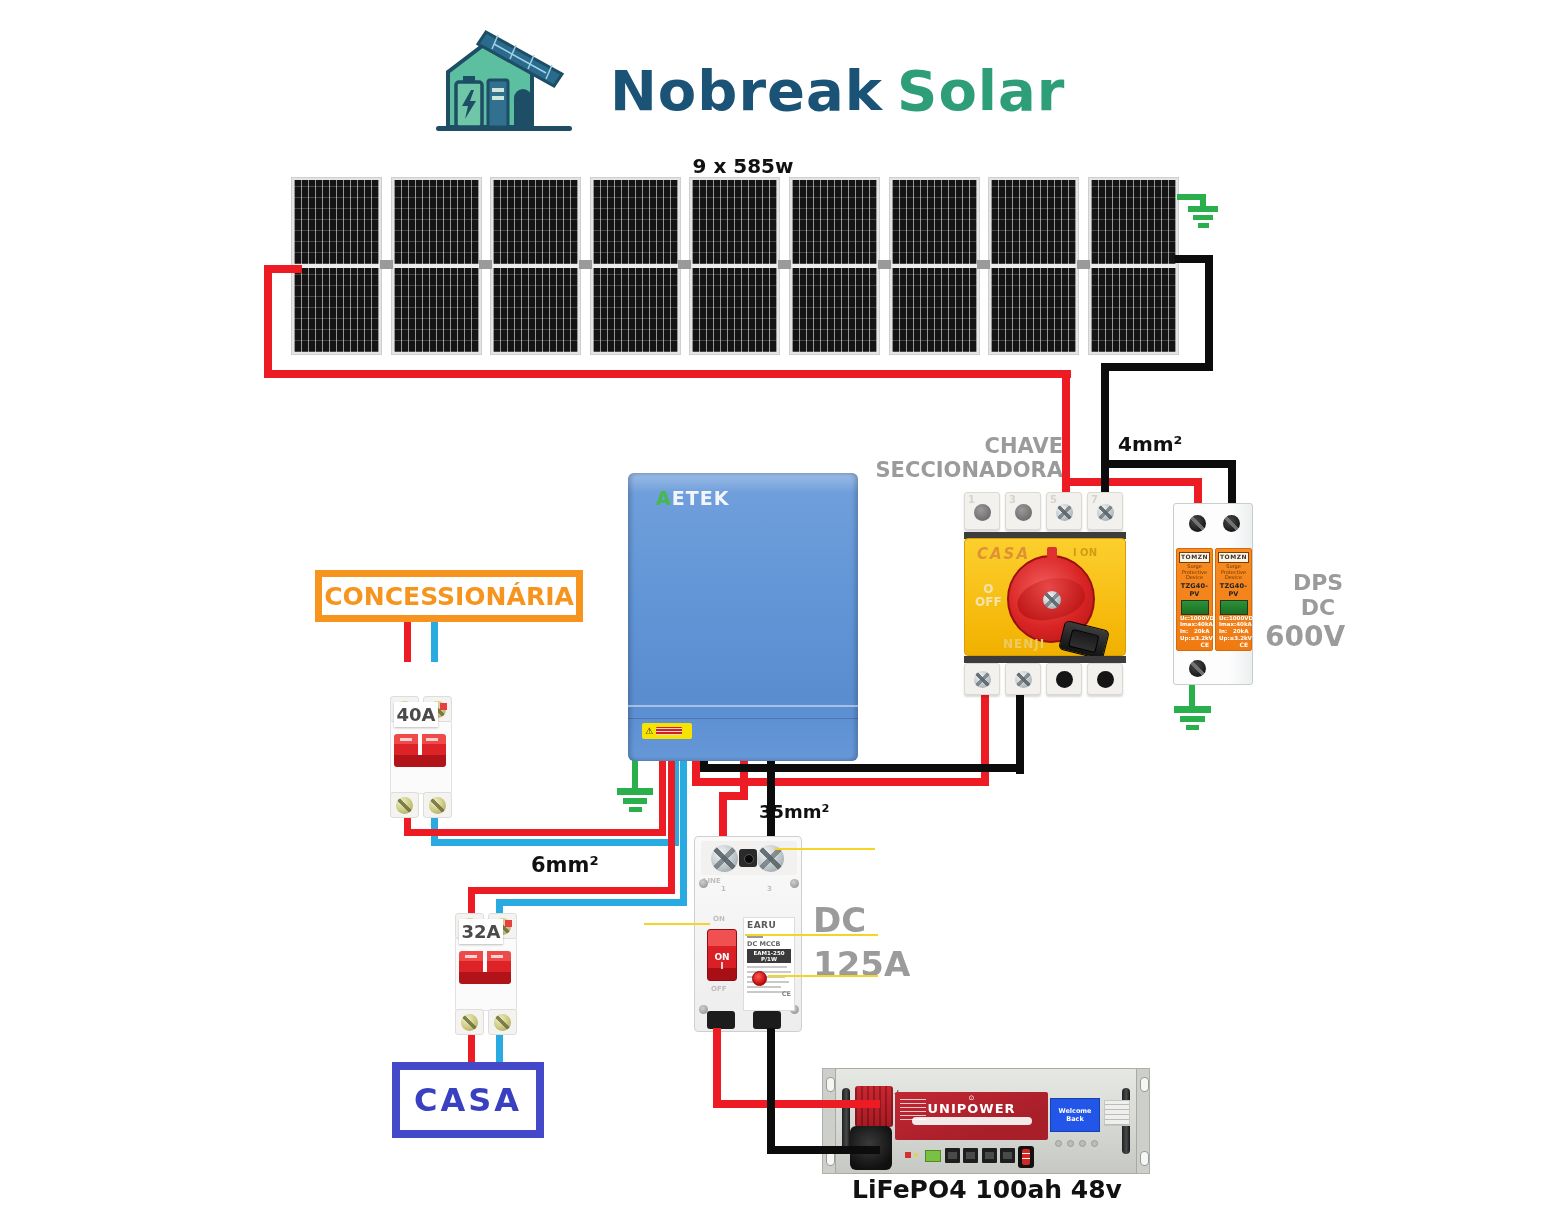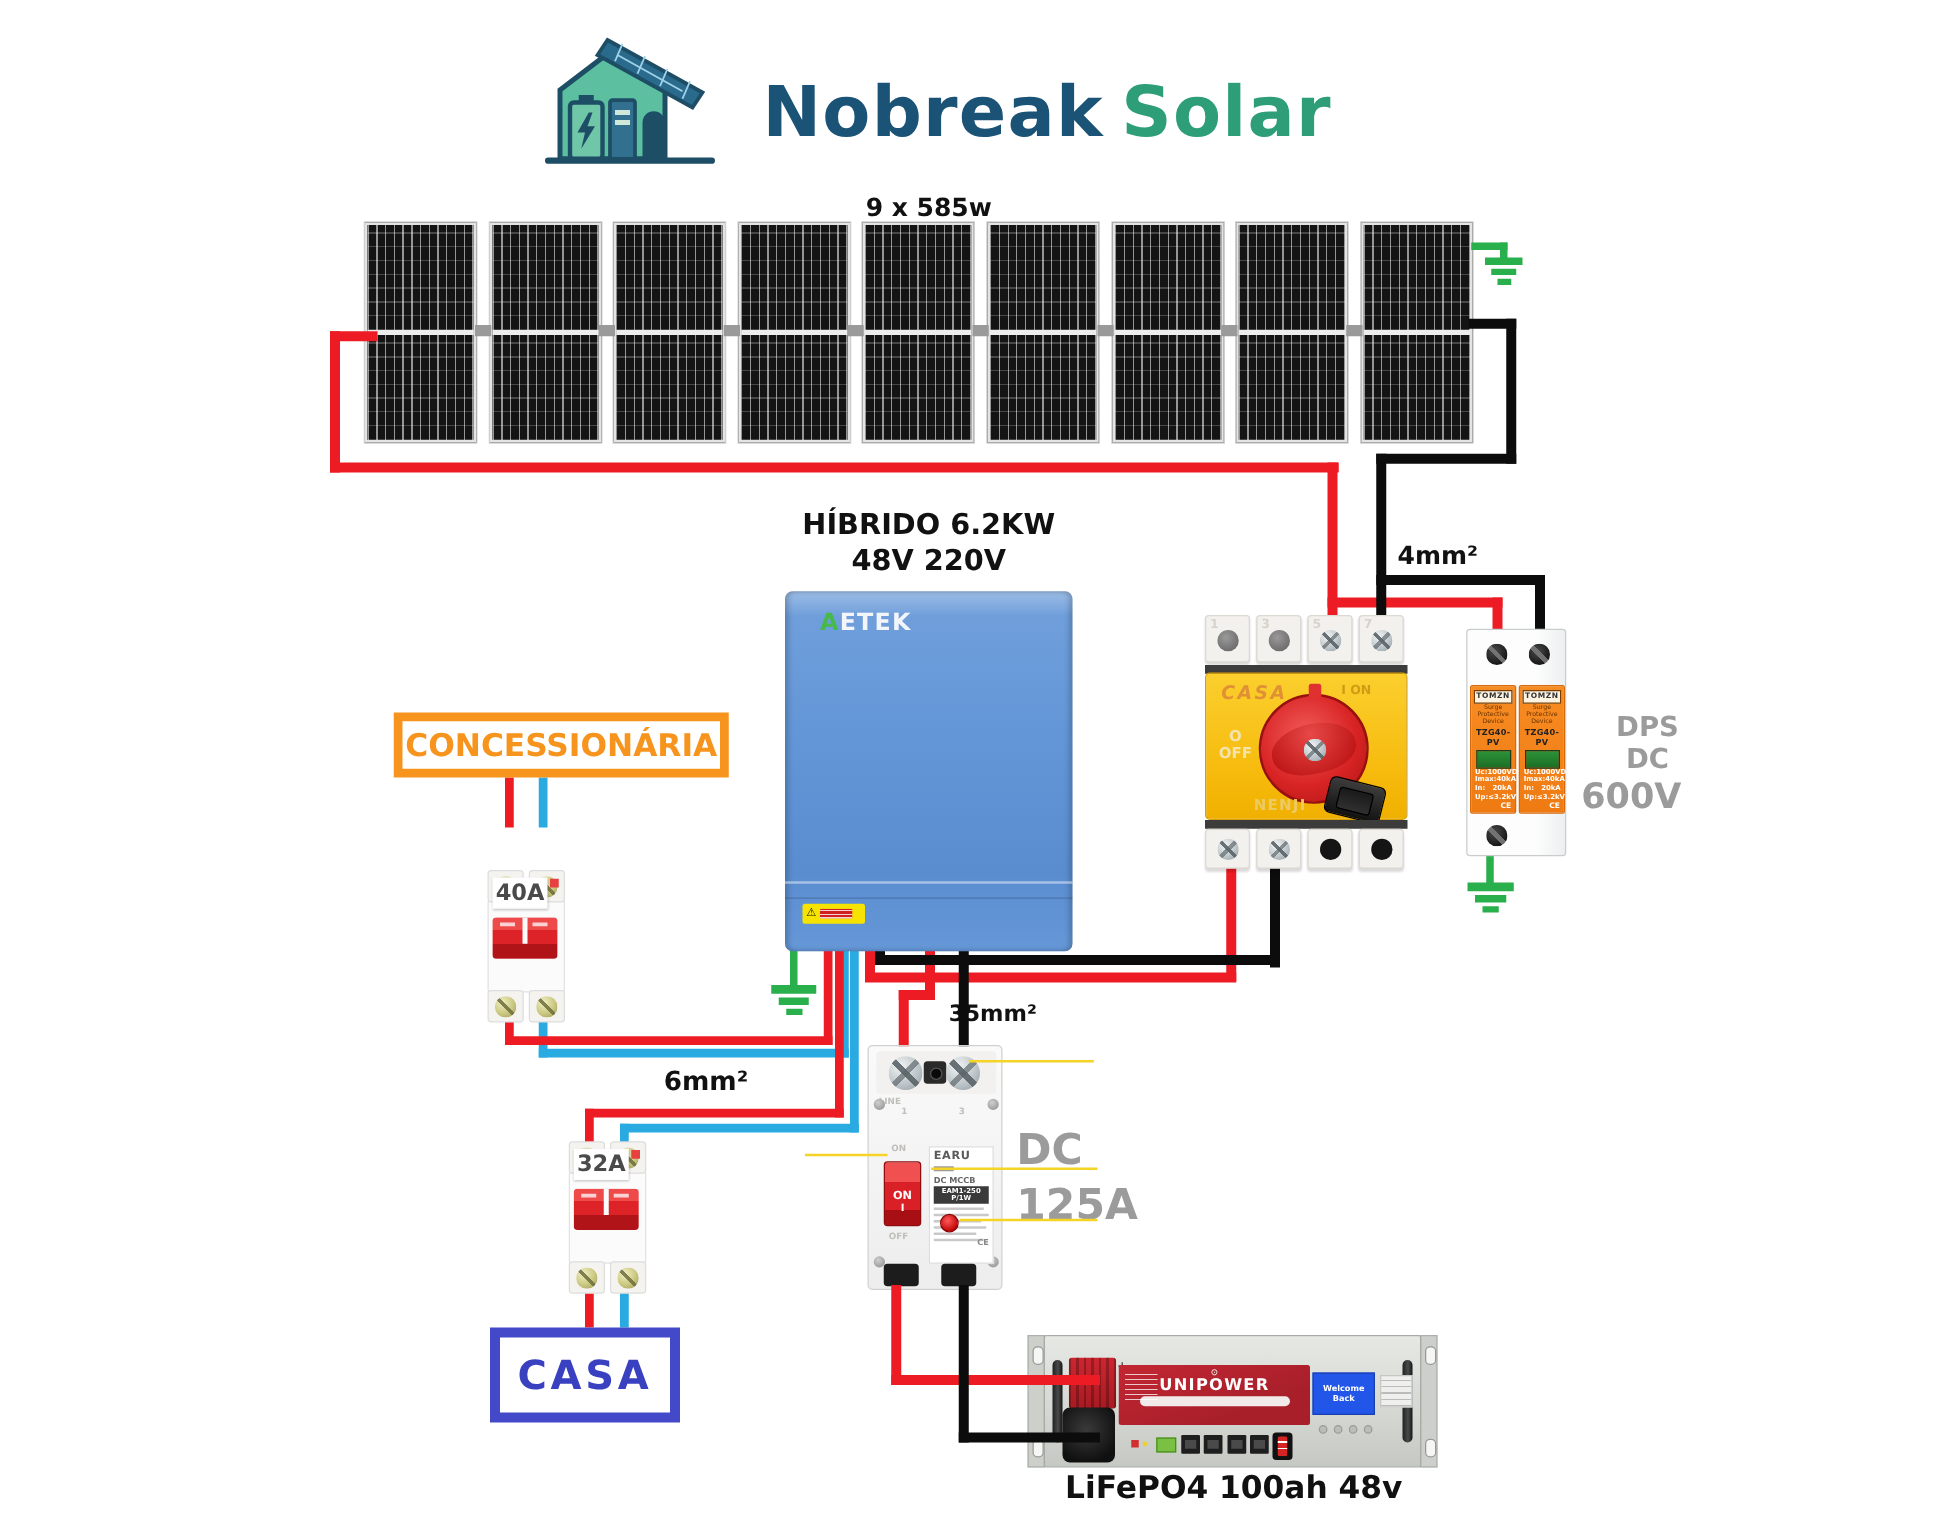--- a/index.html
+++ b/index.html
@@ -226,25 +226,25 @@
     <rect x="64" y="66" width="12" height="4" fill="#cfe8da"></rect>
       <rect x="64" y="74" width="12" height="4" fill="#cfe8da"></rect>
     <path d="M86,105 L86,76 a9,9 0 0 1 18,0 L104,105 Z" fill="#1d4e66"></path>
   </svg>
   <div class="abs" id="brand-text">
     <span class="p1">Nobreak</span><span class="p2">Solar</span>
   </div>
 
   <div class="abs black-label" style="left:688px;top:154px;width:110px;text-align:center;font-size:20px;">9 x 585w</div>
 
-  <div class="abs black-label" style="left:627px;top:406px;width:232px;text-align:center;font-size:23px;line-height:29px;">
-    <div>HÍBRIDO 6.2KW</div>
-    <div>48V 220V</div>
-  </div>
-
+
+  <div class="abs gray-label" style="left:853px;top:434px;width:210px;text-align:right;font-size:21px;line-height:24px;">
+    <div>CHAVE</div>
+    <div>SECCIONADORA</div>
+  </div>
 
   <div class="abs gray-label" style="left:1255px;top:570px;width:100px;text-align:center;">
     <div style="font-size:22px;margin-left:26px;">DPS DC</div>
     <div style="font-size:28px;">600V</div>
   </div>
 
   <div class="abs gray-label" style="left:813px;top:898px;font-size:34px;line-height:44px;">
     <div>DC</div>
     <div>125A</div>
   </div>

